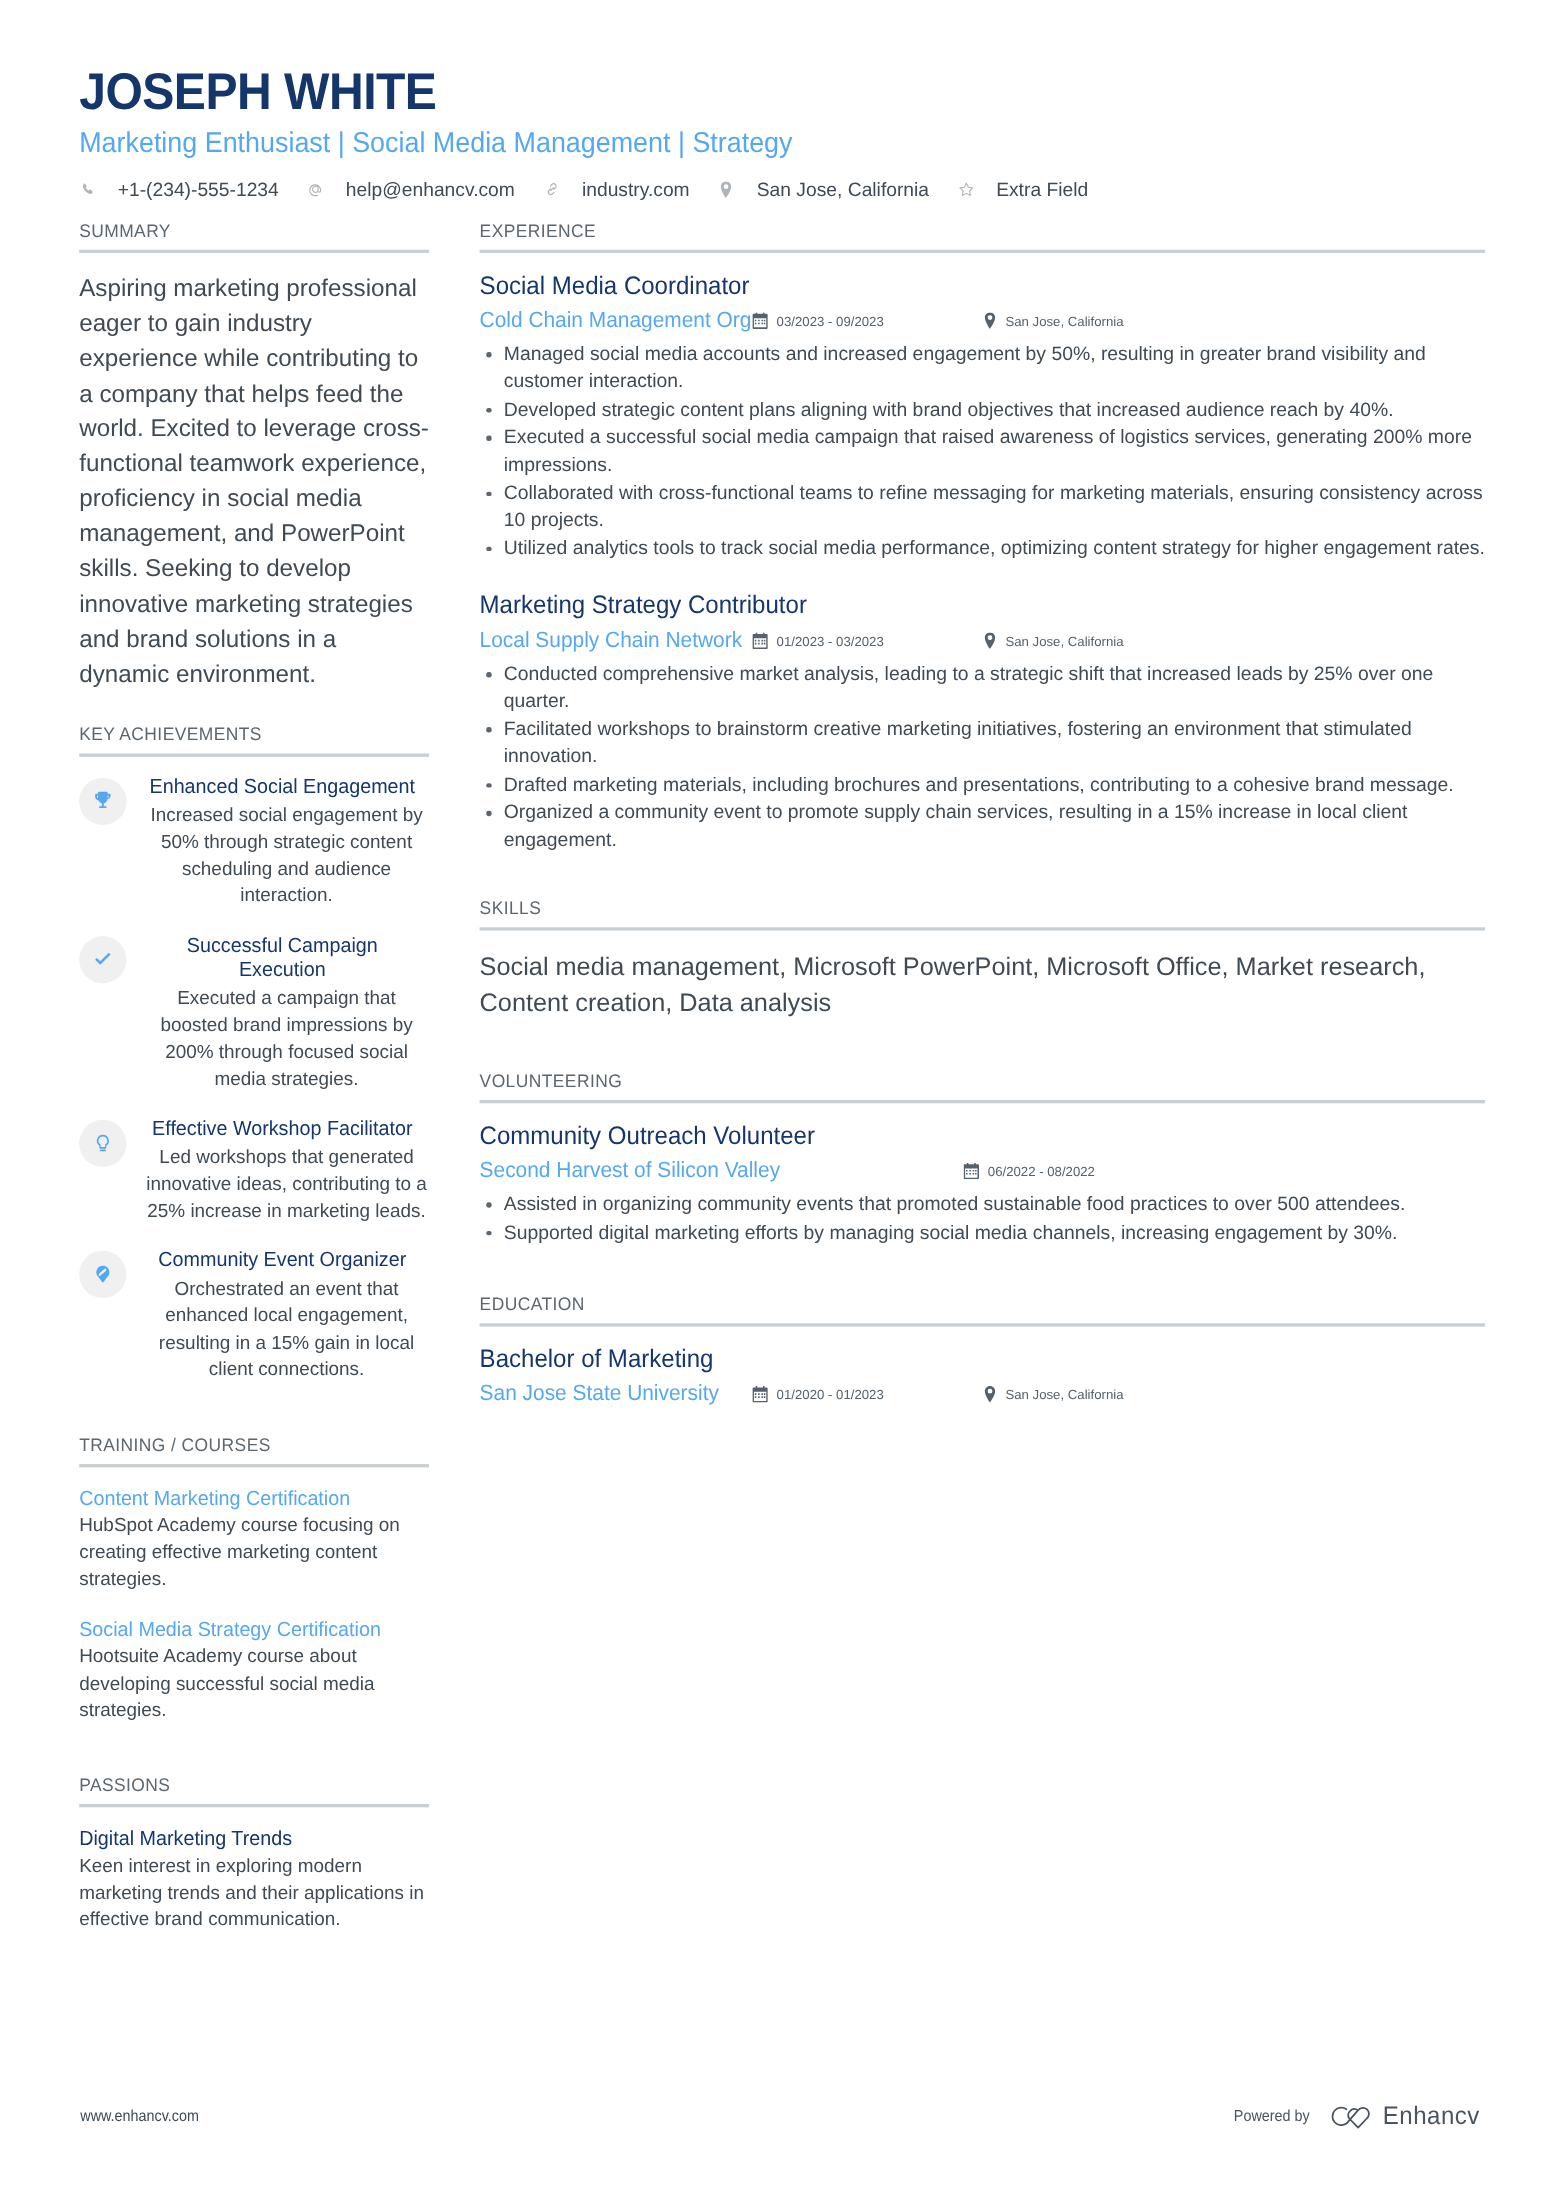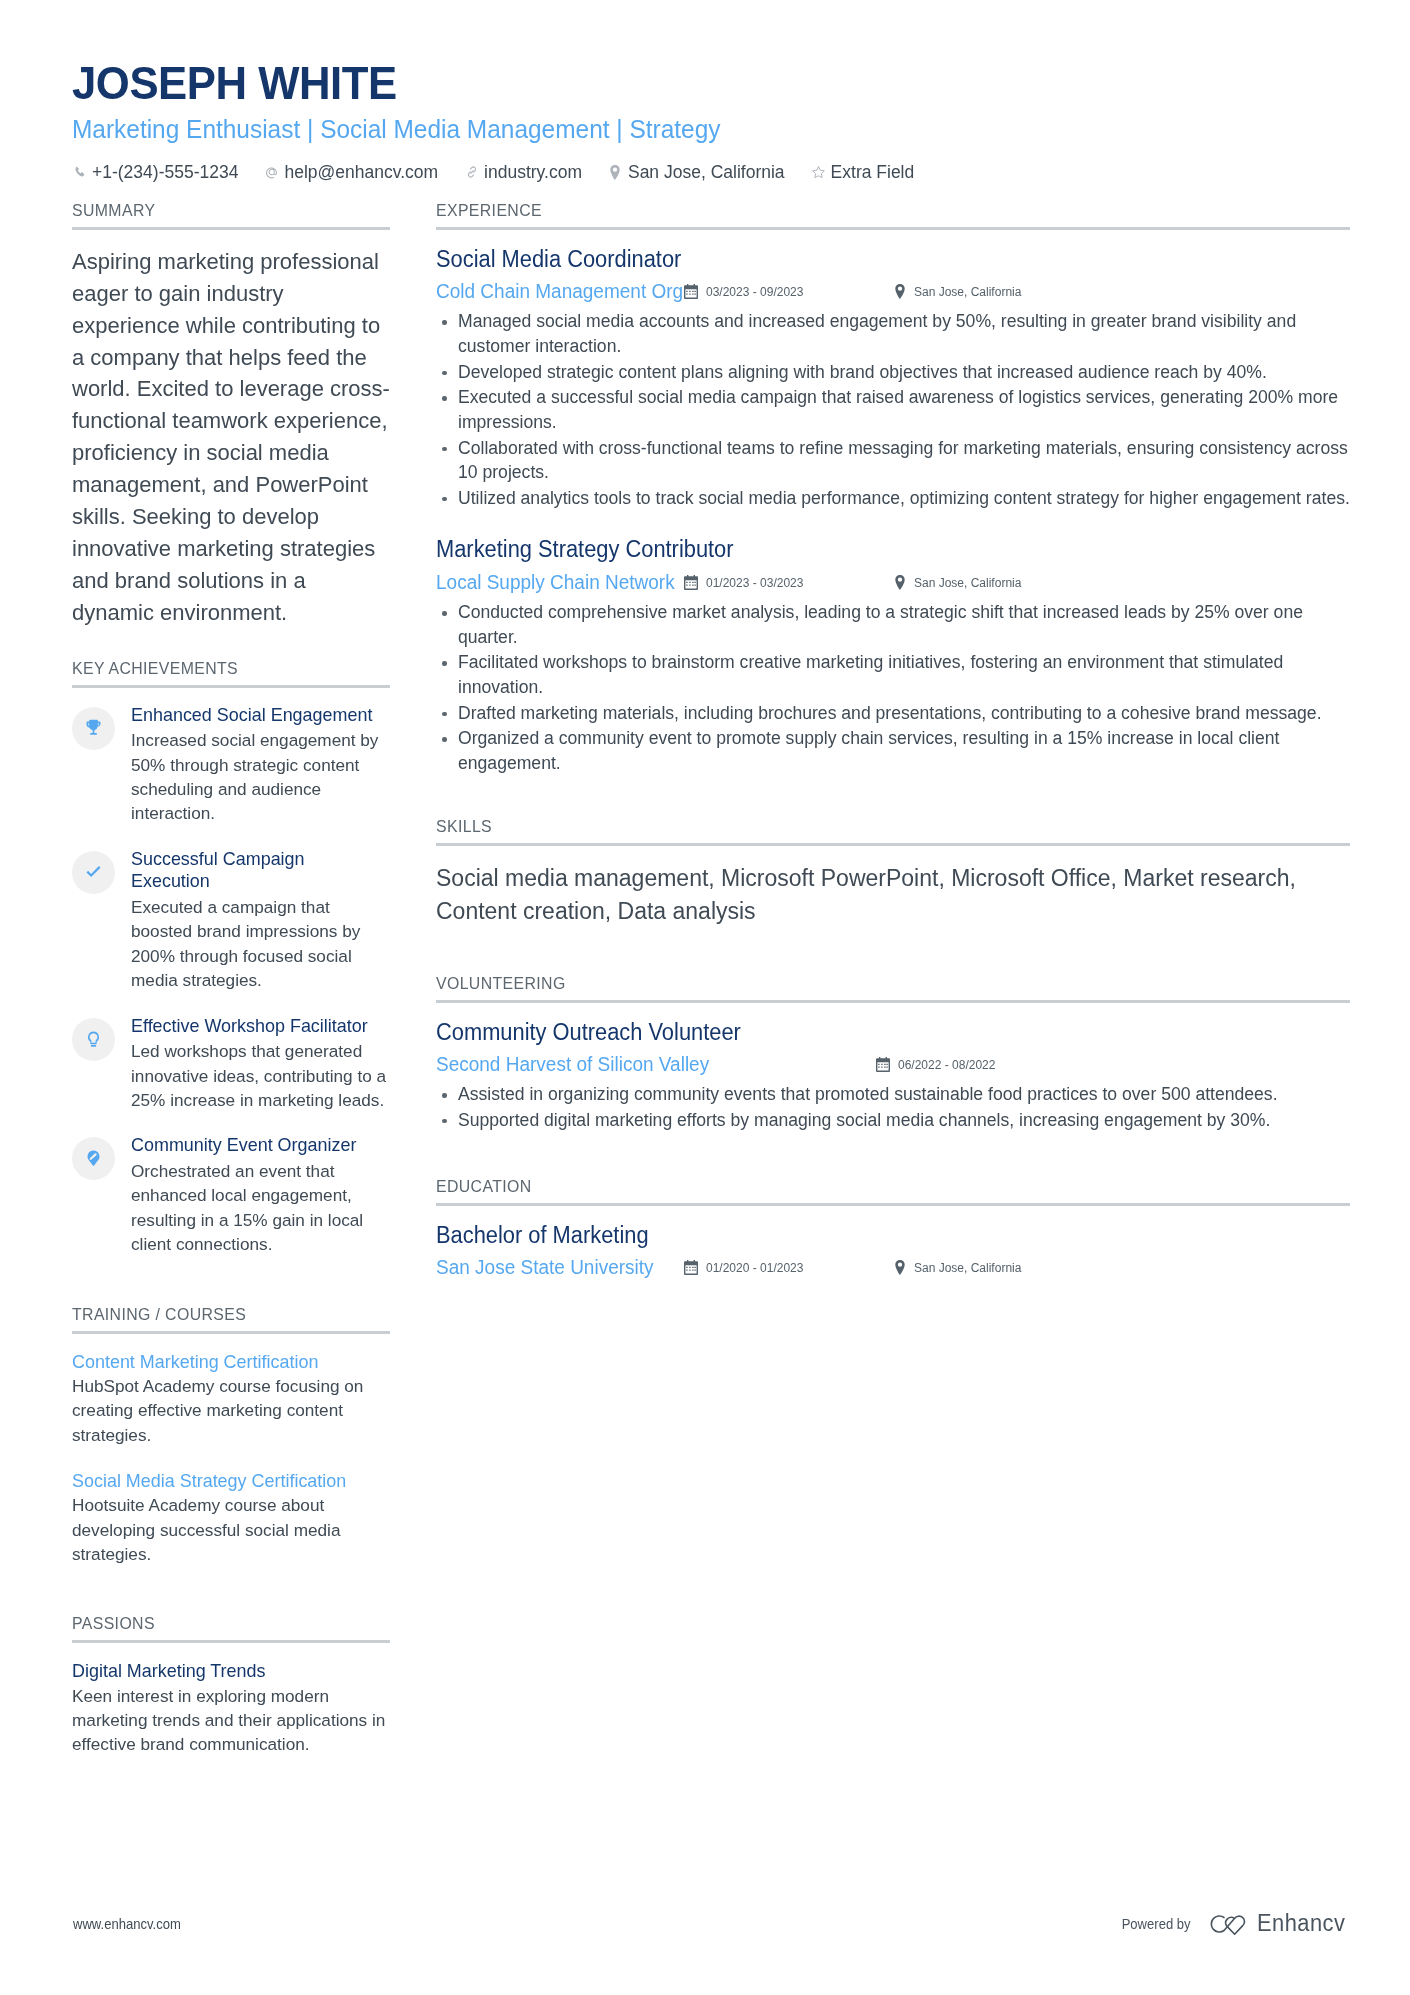--- a/index.html
+++ b/index.html
@@ -53,21 +53,21 @@
     align-items: center;
     gap: 26px;
     margin-top: 16px;
     font-size: 17.5px;
     color: #3f4a54;
     flex-wrap: nowrap;
   }
   .contact-item {
     display: flex;
     align-items: center;
-    gap: 5px;
+    gap: 20px;
     white-space: nowrap;
   }
   .contact-item .ci-ico {
     display: inline-flex;
     align-items: center;
     justify-content: center;
     color: #aeb4ba;
     width: 15px;
     height: 16px;
   }
@@ -107,20 +107,21 @@
     line-height: 1.45;
     color: #3f4a54;
   }
 
   
   .ach {
     display: flex;
     gap: 16px;
     margin-bottom: 22px;
     align-items: flex-start;
+    text-align: center;
   }
   .ach-badge {
     flex: 0 0 43px;
     width: 43px;
     height: 43px;
     border-radius: 50%;
     background: #f0f0f0;
     display: flex;
     align-items: center;
     justify-content: center;

